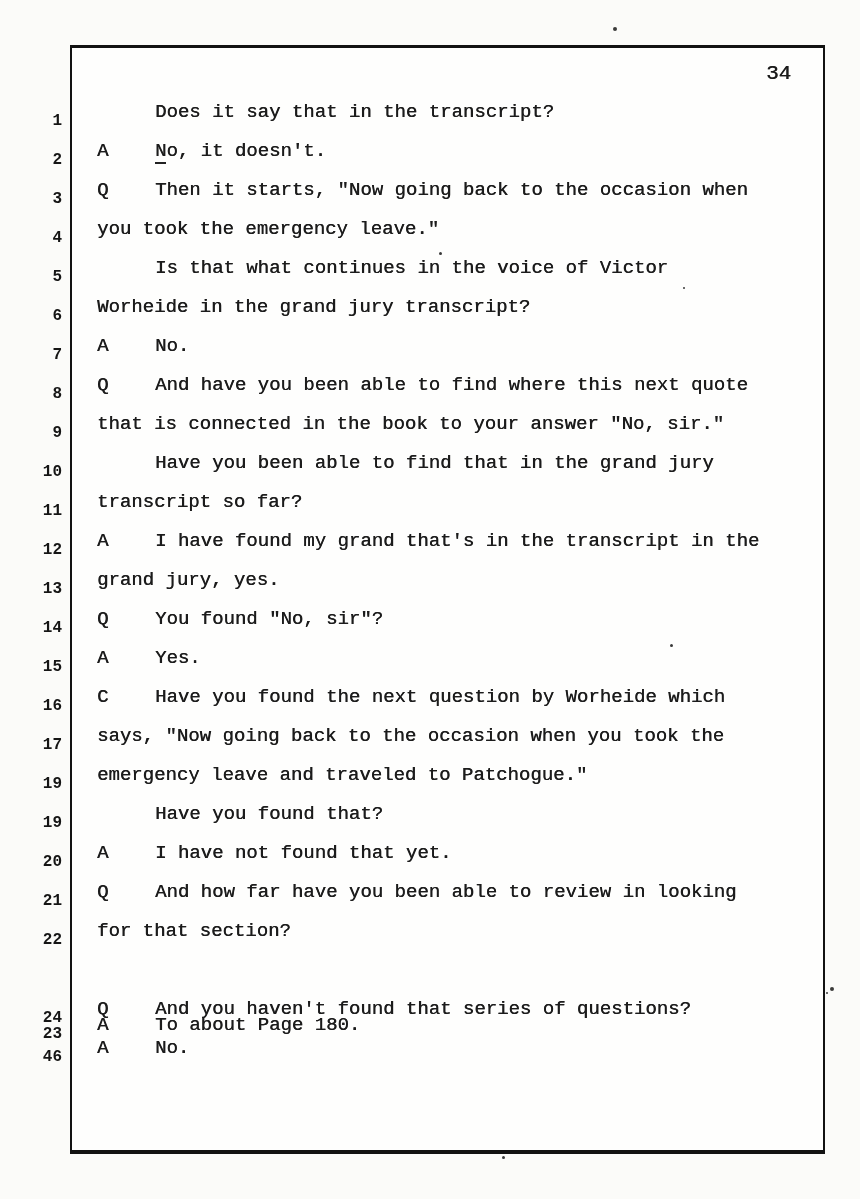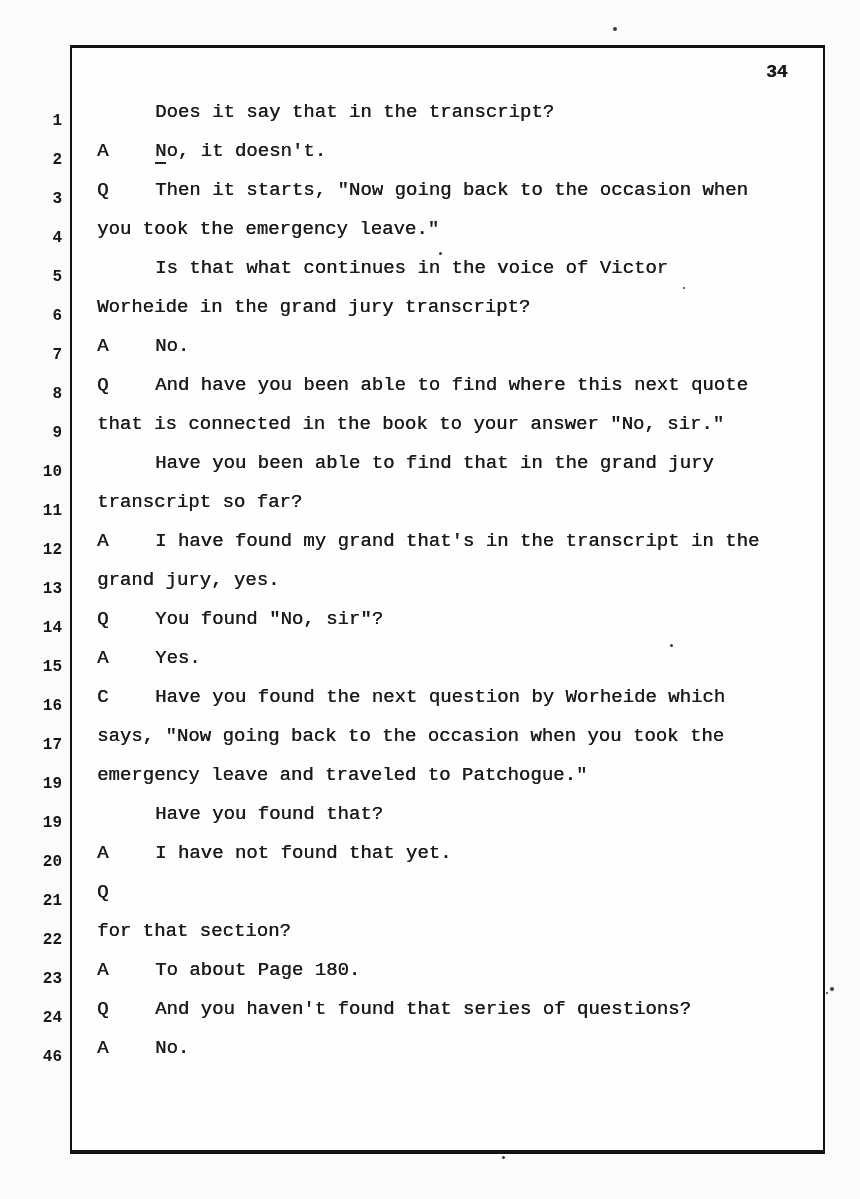--- a/index.html
+++ b/index.html
@@ -10,21 +10,21 @@
     color:#1c1c1c;
   }
   .page-border{
     position:absolute;left:70px;top:45px;width:751px;height:1102px;
     border-style:solid;border-color:#121212;
     border-width:3px 2px 4px 2px;
     background:#fefefd;
   }
   .pageno{
     position:absolute;left:766px;top:62px;
-    font-size:18px;text-shadow:0.4px 0 #1c1c1c;font-weight:bold;
+    font-size:21px;text-shadow:0.4px 0 #1c1c1c;
   }
   .row{position:absolute;left:0;width:860px;height:39px;}
   .num{
     position:absolute;left:14px;top:11px;width:48px;text-align:right;
     font-size:16px;font-weight:700;color:#151515;
   }
   .sp{
     position:absolute;left:97px;top:0;font-size:19px;white-space:pre;
     text-shadow:0.4px 0 #1c1c1c;
   }
@@ -139,27 +139,28 @@
     <span class="tx ind">Have you found that?</span>
   </div>
 <div class="row" style="top:842px">
     <span class="num">20</span>
     <span class="sp">A</span>
     <span class="tx ind">I have not found that yet.</span>
   </div>
 <div class="row" style="top:881px">
     <span class="num">21</span>
     <span class="sp">Q</span>
+    <span class="tx ind">And how far have you been able to review in looking</span>
   </div>
 <div class="row" style="top:920px">
     <span class="num">22</span>
     <span class="sp"></span>
     <span class="tx">for that section?</span>
   </div>
-<div class="row" style="top:959px">
+<div class="row" style="top:1014px">
     <span class="num">23</span>
     <span class="sp">A</span>
     <span class="tx ind">To about Page 180.</span>
   </div>
 <div class="row" style="top:998px">
     <span class="num">24</span>
     <span class="sp">Q</span>
     <span class="tx ind">And you haven't found that series of questions?</span>
   </div>
 <div class="row" style="top:1037px">

